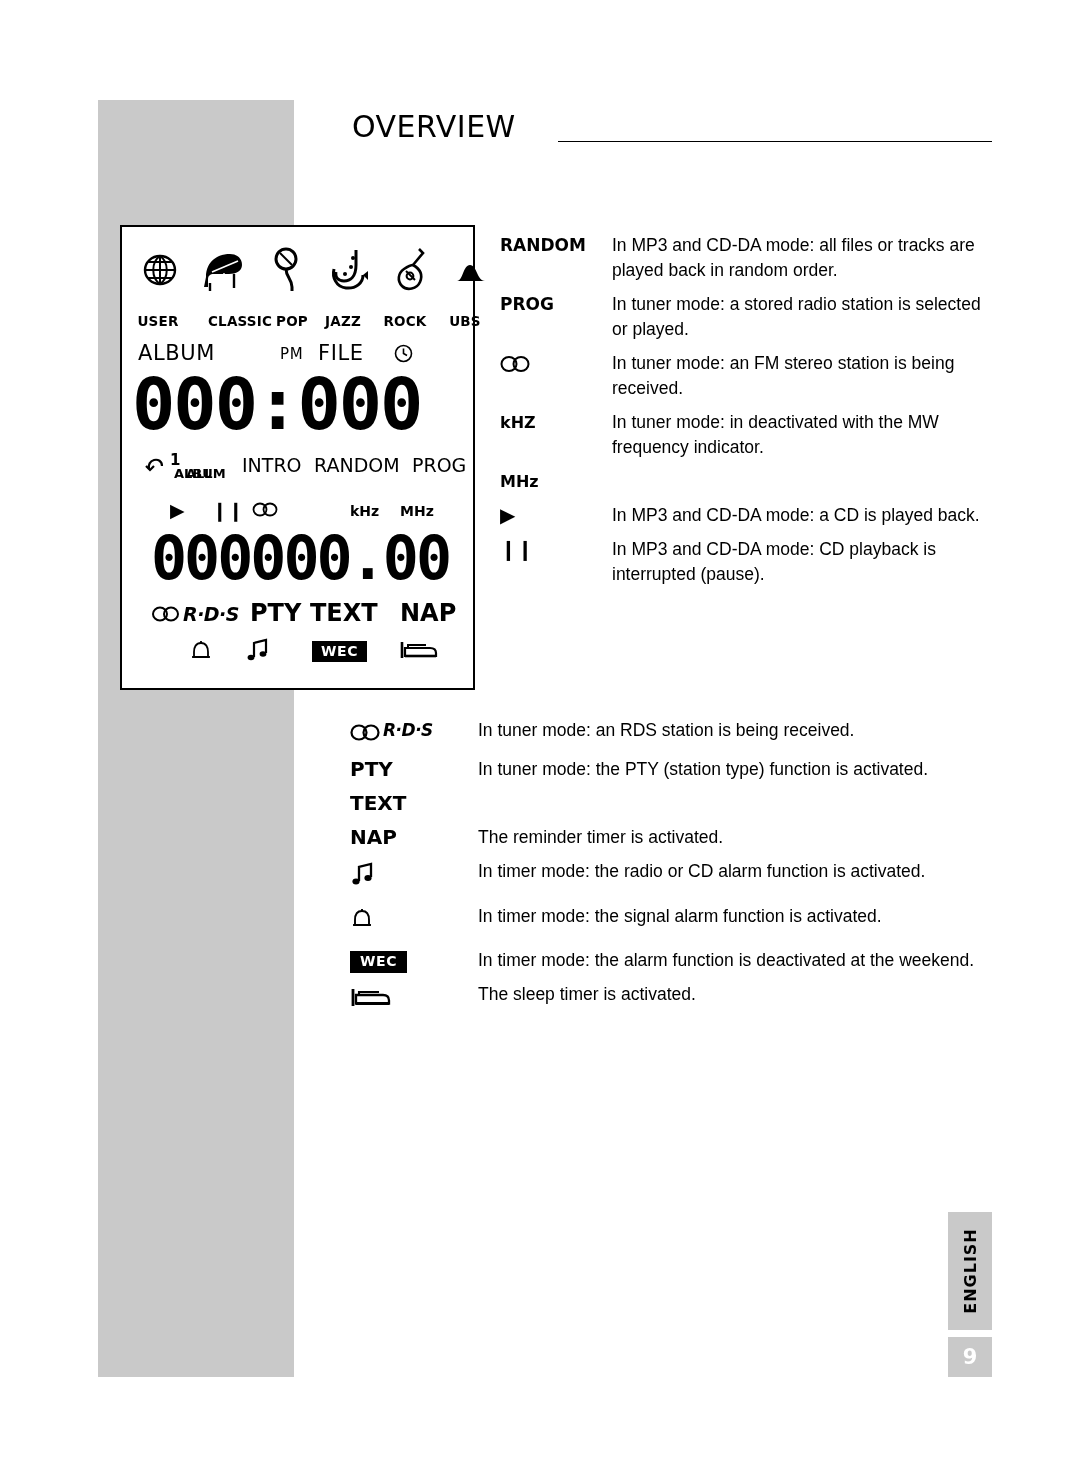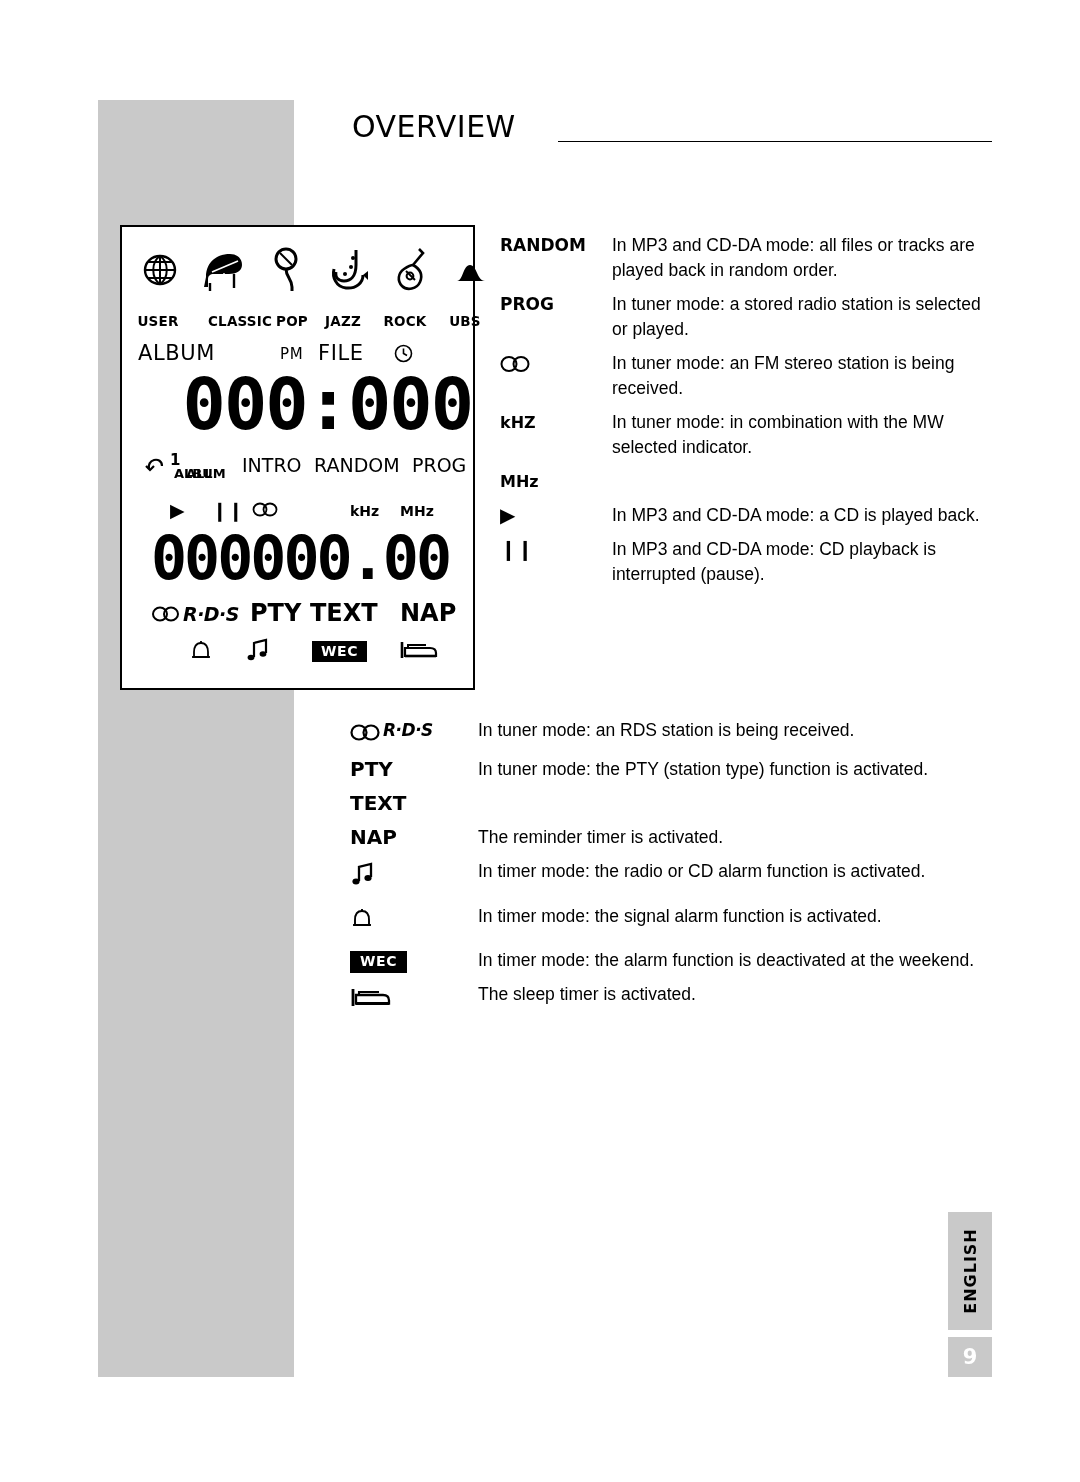--- a/index.html
+++ b/index.html
@@ -121,21 +121,21 @@
     left: 10px;
     top: 142px;
     width: 340px;
     height: 70px;
     font-family: "DejaVu Sans Mono", monospace;
     font-weight: bold;
     font-size: 72px;
     line-height: 70px;
     letter-spacing: -2px;
     color: #000;
-    text-align: right;
+    text-align: left;
   }
 
   .row-modes {
     position: absolute;
     left: 10px;
     top: 222px;
     width: 340px;
     height: 36px;
     font-family: "DejaVu Sans", sans-serif;
     font-size: 19px;
@@ -498,21 +498,21 @@
       <svg width="30" height="16" viewBox="0 0 30 16" style="margin-top:5px;">
         <ellipse cx="9" cy="8" rx="7.5" ry="7" fill="none" stroke="#000" stroke-width="2"></ellipse>
         <ellipse cx="21" cy="8" rx="7.5" ry="7" fill="none" stroke="#000" stroke-width="2"></ellipse>
       </svg>
     </div>
     <div class="desc-def">In tuner mode: an FM stereo station is being received.</div>
   </div>
 
   <div class="desc-row">
     <div class="desc-term mixed">kHZ</div>
-    <div class="desc-def">In tuner mode: in combination with the MW selected indicator.</div>
+    <div class="desc-def">In tuner mode: in deactivated with the MW frequency indicator.</div>
   </div>
 
   <div class="desc-row">
     <div class="desc-term mixed">MHz</div>
   </div>
 
   <div class="desc-row">
     <div class="desc-term sym">▶</div>
     <div class="desc-def">In MP3 and CD-DA mode: a CD is played back.</div>
   </div>

